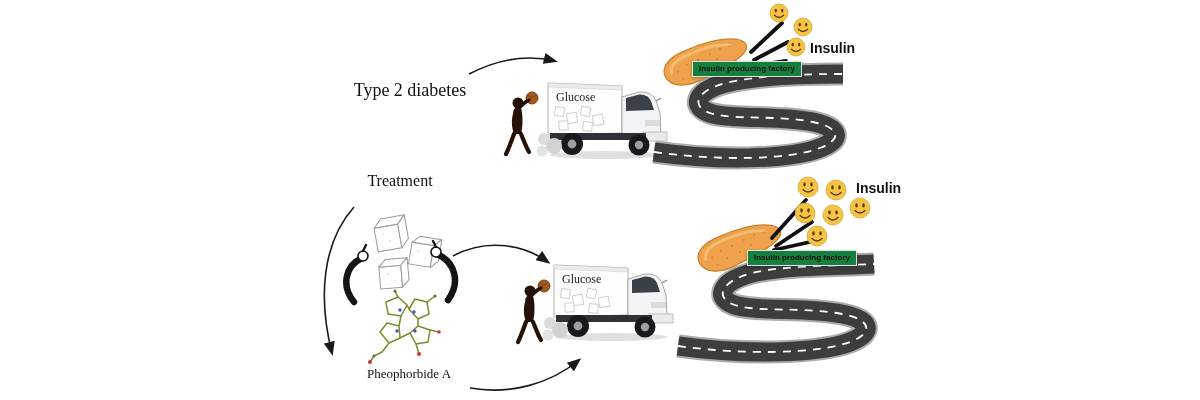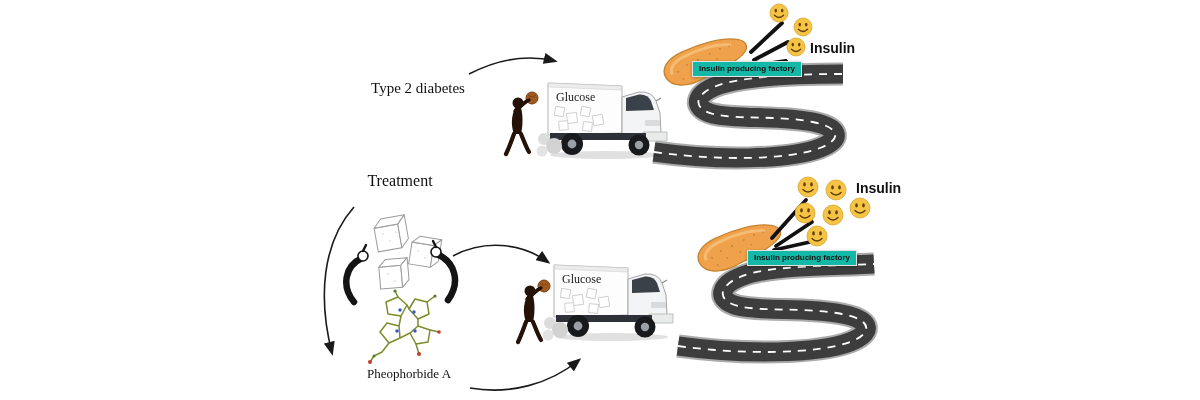--- a/index.html
+++ b/index.html
@@ -5,40 +5,40 @@
   * { margin:0; padding:0; box-sizing:border-box; }
   :root {
     --road:#3d3d3d; --road-edge:#ababab; --pancreas:#efa24b; --smiley:#f6c445;
     --person:#241107; --molecule:#7b8b2d; --arrow:#1a1a1a;
   }
   body { background:#fff; font-family:"Liberation Sans", sans-serif; }
   .canvas { position:relative; width:1200px; height:400px; background:#fff; overflow:hidden; }
   .abs { position:absolute; }
   .big-label { position:absolute; font-family:"Liberation Serif", serif; color:#111; text-align:center; }
   .factory {
-    position:absolute; background:#14b8a6; border:1px solid #e2e2e2;
+    position:absolute; background:#15803d; border:1px solid #e2e2e2;
     box-shadow:0 1px 3px rgba(0,0,0,.3); font-size:8px; font-weight:bold;
     color:#111; padding:3px 6px; white-space:nowrap; line-height:1;
   }
   .insulin-label { position:absolute; font-size:14px; font-weight:bold; color:#111; white-space:nowrap; }
   .truck-text { font-family:"Liberation Serif", serif; font-size:12px; fill:#1a1a1a; }
   .road-edge { fill:none; stroke:var(--road-edge,#ababab); }
   .road-base { fill:none; stroke:var(--road,#3d3d3d); }
   .road-dash { fill:none; stroke:#ffffff; stroke-dasharray:8 7; }
   .arrow-line { fill:none; stroke:var(--arrow,#1a1a1a); stroke-width:1.6; }
   .emit { stroke:#111; stroke-width:3.8; stroke-linecap:round; }
 </style>
 </head>
 <body>
 
 <div class="canvas">
 
   <div class="scene">
 
-    <div class="big-label" style="left:352px;top:80px;width:132px;font-size:15px">Type 2 diabetes</div>
+    <div class="big-label" style="left:344px;top:80px;width:132px;font-size:18px">Type 2 diabetes</div>
 
     <svg class="abs" style="left:465px;top:50px" width="95" height="32" viewBox="0 0 95 32">
       <defs>
           <marker id="ah1" viewBox="0 0 10 8" refX="8" refY="4" markerWidth="9" markerHeight="7" orient="auto">
             <path d="M0,0 L10,4 L0,8 z" fill="#1a1a1a"></path>
           </marker>
         </defs>
       <path class="arrow-line" d="M4,24 C35,8 65,5 90,11" marker-end="url(#ah1)"></path>
     </svg>
 

